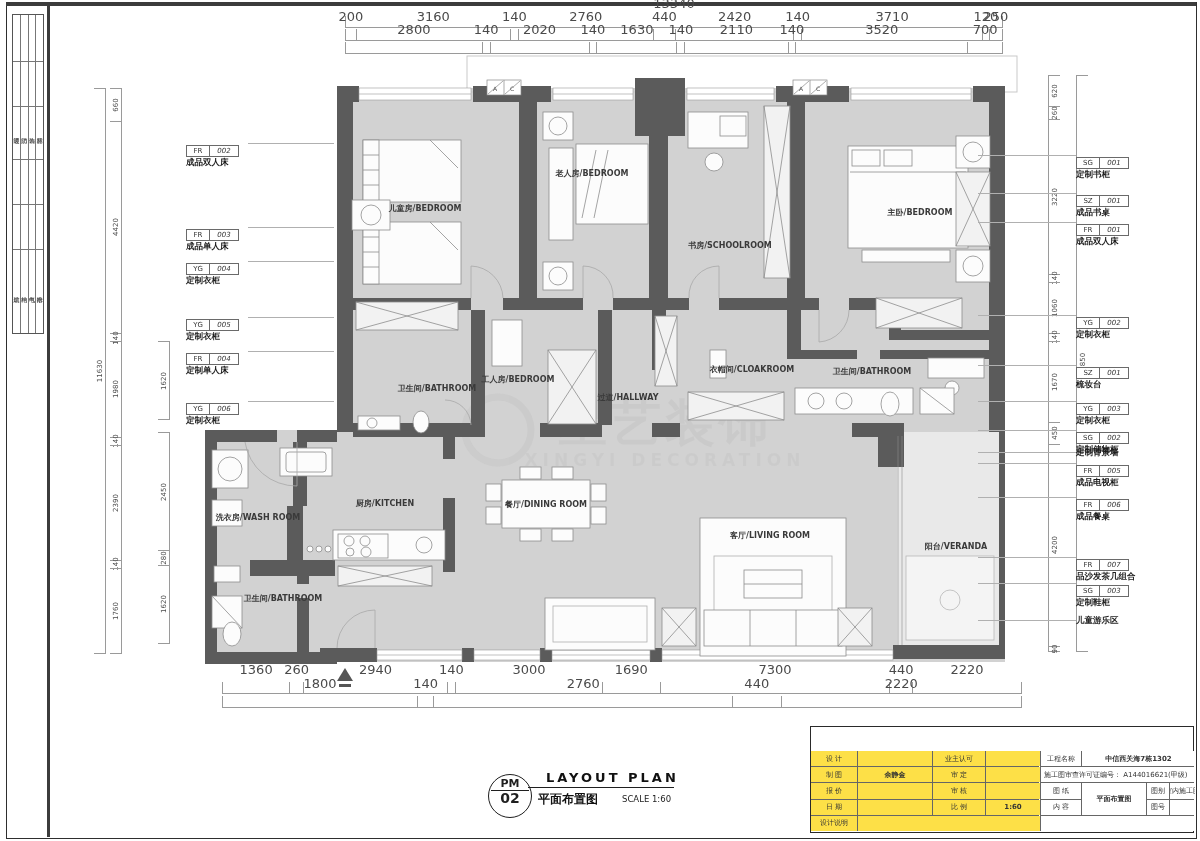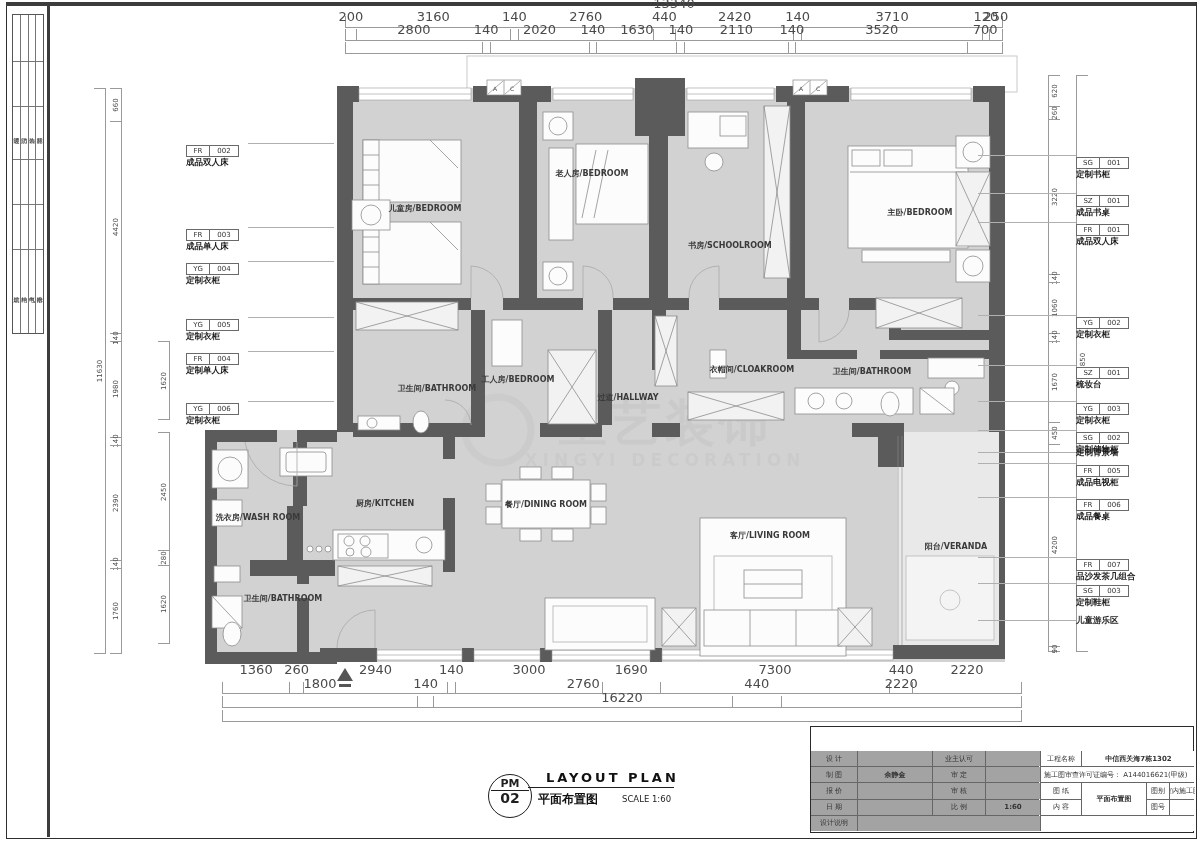--- a/index.html
+++ b/index.html
@@ -28,21 +28,21 @@
   .dimv .seg{flex-basis:0;position:relative;border-top:1px solid #9a9a9a;}
   .dimv .seg:last-child{border-bottom:1px solid #9a9a9a;}
   .dimv .seg i{position:absolute;top:50%;left:50%;transform:translate(-50%,-50%) rotate(-90deg);
                font-style:normal;font-size:7px;color:#4a4a4a;white-space:nowrap;}
 
   
   .co{position:absolute;width:90px;}
   .co .tag{display:inline-flex;border:1px solid #6a6a6a;height:10px;line-height:10px;
            font-size:7px;color:#333;background:#fff;}
   .co .tag b{display:block;min-width:18px;text-align:center;padding:0 2px;border-right:1px solid #6a6a6a;font-weight:400;}
-  .co .tag s{display:block;min-width:24px;text-align:center;padding:0 2px;text-decoration:none;}
+  .co .tag s{display:block;min-width:24px;text-align:center;padding:0 2px;text-decoration:none;font-style:italic;}
   .co .cap{font-size:8.5px;font-weight:700;color:#1d1d1d;margin-top:0;white-space:nowrap;}
   .co.L{left:186px;} .co.R{left:1076px;}
   .co.L::after{content:"";position:absolute;left:62px;top:5px;width:86px;border-top:1px solid #b0b0b0;}
   .co.R::before{content:"";position:absolute;right:84px;top:5px;width:98px;border-top:1px solid #b0b0b0;}
   .co.R{width:86px;}
   .co.R::before{right:86px;}
 
   
   .stamp{position:absolute;left:488px;top:766px;width:200px;height:48px;}
   .stamp .circ{position:absolute;left:0;top:8px;width:42px;height:42px;border:1.6px solid #1f1f1f;
@@ -53,21 +53,21 @@
   .stamp .en{position:absolute;left:58px;top:4px;font-size:13px;font-weight:700;letter-spacing:3px;color:#111;white-space:nowrap;}
   .stamp .cn{position:absolute;left:50px;top:25px;font-size:12px;font-weight:700;color:#111;white-space:nowrap;}
   .stamp .sc{position:absolute;left:134px;top:28px;font-size:8.5px;color:#222;white-space:nowrap;}
 
   
   .tb{position:absolute;left:810px;top:726px;width:382px;height:105px;border:1.6px solid #2a2a2a;background:#fff;}
   .tb .hdr{height:23px;border-bottom:1px solid #555;display:flex;align-items:center;justify-content:center;
            font-size:16px;font-weight:700;letter-spacing:2px;color:#111;white-space:nowrap;}
   .tbl{position:absolute;left:0;top:24px;width:228px;height:80px;display:grid;
        grid-template-columns:46px 74px 52px 54px;grid-template-rows:repeat(5,1fr);gap:1px;background:#666;}
-  .tbl>div{background:#a3a3a3;font-size:7px;display:flex;align-items:center;justify-content:center;color:#333;white-space:nowrap;}
+  .tbl>div{background:#fde047;font-size:7px;display:flex;align-items:center;justify-content:center;color:#333;white-space:nowrap;}
   .tbr{position:absolute;left:229px;top:24px;width:153px;height:80px;display:grid;
        grid-template-columns:40px 64px 22px 25px;grid-template-rows:repeat(5,1fr);gap:1px;background:#666;border-left:1px solid #666;}
   .tbr>div{background:#fff;font-size:7px;display:flex;align-items:center;justify-content:center;color:#333;white-space:nowrap;overflow:hidden;}
   .bold{font-weight:700;color:#111;}
   .big{font-size:10px;font-weight:700;color:#111;}
   .tiny{font-size:5.5px;}
   .permit{font-size:6.3px;justify-content:flex-start !important;padding-left:3px;}
 
   svg text{font-family:"DejaVu Sans","Liberation Sans",sans-serif;}
   .rl{font-size:8px;font-weight:600;fill:#3a3a3a;}
@@ -479,25 +479,20 @@
       <span class="seg" style="flex-grow: 2760;">
         <i>2760</i>
       </span>
       <span class="seg" style="flex-grow: 440;">
         <i>440</i>
       </span>
       <span class="seg" style="flex-grow: 2220;">
         <i>2220</i>
       </span>
     </div>
-  <div class="dimh" style="left:222px;top:710px;width:800px;">
-      <span class="seg" style="flex-grow: 16220;">
-        <i>16220</i>
-      </span>
-    </div>
 
   <div class="dimv vr" style="left:94px;top:88px;height:566px;">
       <span class="seg" style="flex-grow: 11630;">
         <i>11630</i>
       </span>
     </div>
   <div class="dimv vr" style="left:110px;top:88px;height:566px;">
       <span class="seg" style="flex-grow: 660;">
         <i>660</i>
       </span>

